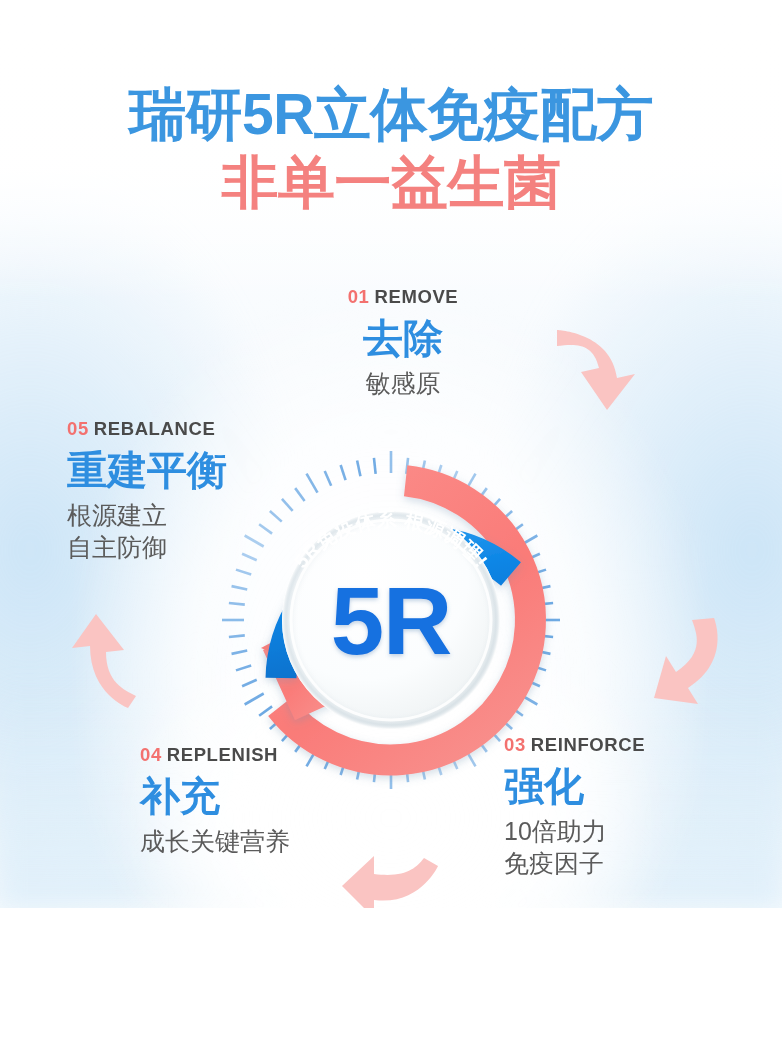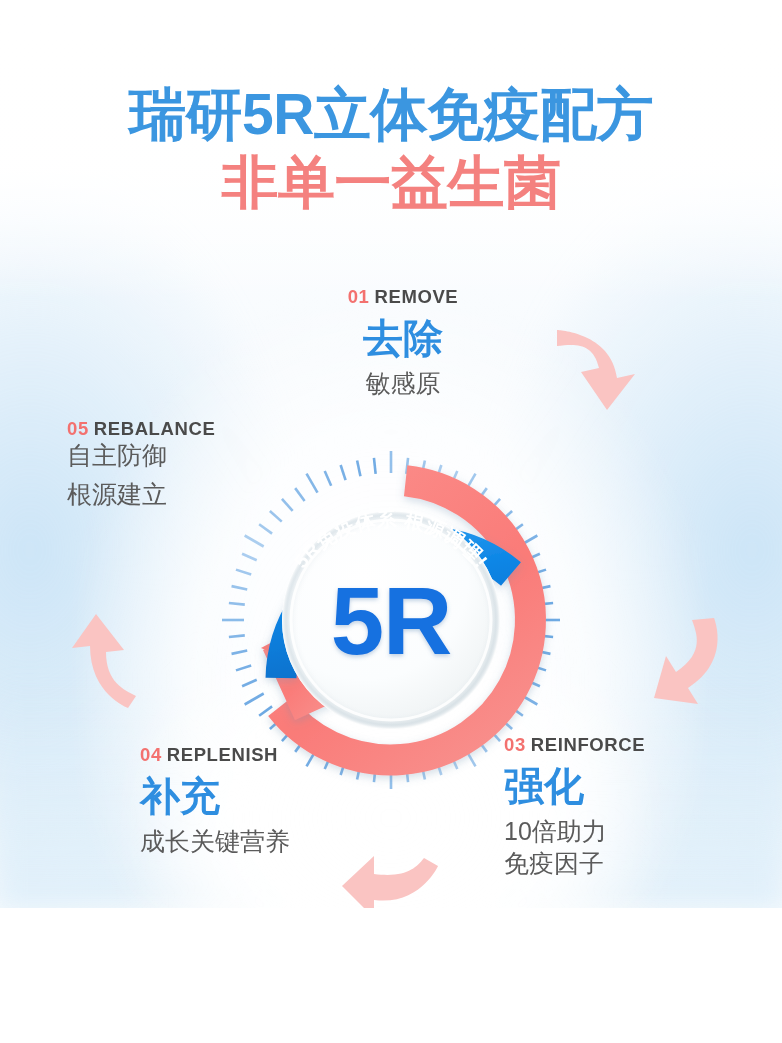--- a/index.html
+++ b/index.html
@@ -245,22 +245,23 @@
       <span class="num">04</span><span>REPLENISH</span>
     </div>
     <div class="big">补充</div>
     <div class="desc">成长关键营养</div>
   </div>
 
   <div class="step step-05 left">
     <div class="kicker">
       <span class="num">05</span><span>REBALANCE</span>
     </div>
+    <div class="big">重建平衡</div>
+    <div class="desc">根源建立</div>
     <div class="desc" style="margin-top:0">自主防御</div>
-    <div class="desc">根源建立</div>
   </div>
 
   <div id="badge">
     <svg viewBox="0 0 312 312" xmlns="http://www.w3.org/2000/svg">
       <defs>
         <linearGradient id="gBlueRing" x1="0" y1="0" x2="0.35" y2="1">
           <stop offset="0%" stop-color="#2ea1f0"></stop>
           <stop offset="42%" stop-color="#0e86e6"></stop>
           <stop offset="100%" stop-color="#0b6fc9"></stop>
         </linearGradient>

